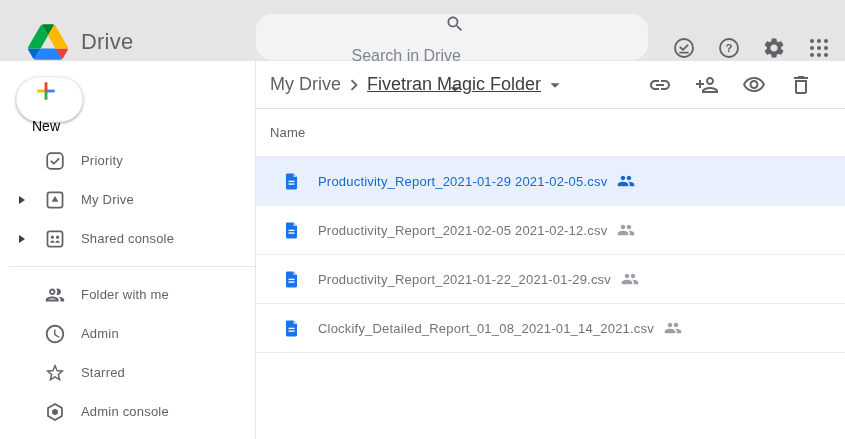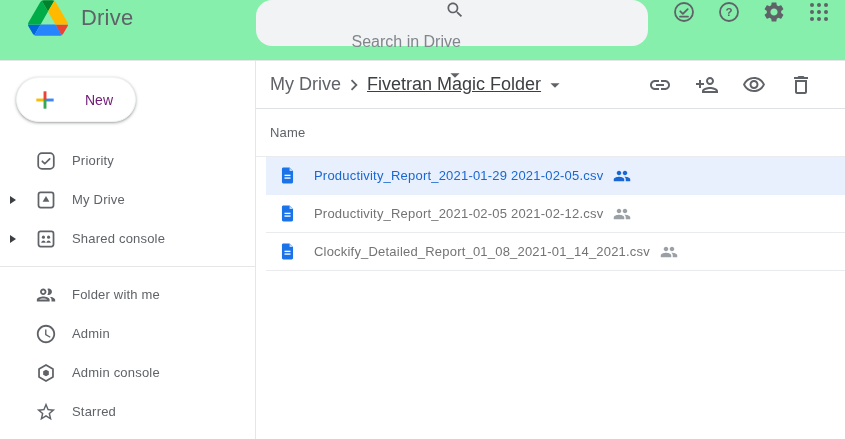--- a/index.html
+++ b/index.html
@@ -4,57 +4,57 @@
 <style>
   * { box-sizing: border-box; margin: 0; padding: 0; }
   html,body { background:#fff; }
   body { font-family: "Liberation Sans", sans-serif; }
   .screen { position:relative; width:845px; height:439px; background:#fff; overflow:hidden; }
 
   .icn { display:inline-flex; align-items:center; justify-content:center; }
   .icn svg { display:block; }
 
   
-  .topbar { height:61px; display:flex; align-items:flex-start; border-bottom:1px solid #e4e6e8; background:#86efac; }
+  .topbar { height:61px; display:flex; align-items:flex-end; border-bottom:1px solid #e4e6e8; background:#e5e5e5; }
   .logo-area { width:256px; flex:0 0 256px; display:flex; align-items:center; padding-left:28px; gap:13px; }
   .logo-text { font-size:22px; color:#5f6368; letter-spacing:.2px; }
   .searchbox { width:392px; height:46px; background:#f1f3f4; border-radius:16px; display:flex; align-items:center; padding:0 10px 0 16px; gap:13px; color:#5f6368;flex-direction:column; }
   .searchbox input { flex:1; border:none; outline:none; background:transparent; font-size:16px; color:#3c4043; font-family:"Liberation Sans",sans-serif; }
   .searchbox input::placeholder { color:#80868b; }
   .topbar-actions { margin-left:auto; display:flex; gap:21px; padding-right:14px; color:#5f6368; }
   .tb-btn { width:24px; height:24px; cursor:pointer; }
 
   
   .main { display:flex; height:378px; }
 
   
   .sidebar { width:256px; flex:0 0 256px; border-right:1px solid #e4e6e8; padding-top:16px; background:#fff; }
-  .new-btn { margin-left:16px; height:45px; border-radius:24px; display:inline-flex; align-items:center; gap:27px; padding:0 22px 0 15px; background:#fff; border:1px solid #f1f3f4; box-shadow:0 1px 2px 0 rgba(60,64,67,.30), 0 1px 3px 1px rgba(60,64,67,.15); font-size:14px; color:#701a75; cursor:pointer; }
-  .nav { margin-top:19px; }
+  .new-btn { margin-left:16px; height:45px; border-radius:24px; display:inline-flex; align-items:center; gap:14px; padding:0 22px 0 15px; background:#fff; border:1px solid #f1f3f4; box-shadow:0 1px 2px 0 rgba(60,64,67,.30), 0 1px 3px 1px rgba(60,64,67,.15); font-size:14px; color:#000000; cursor:pointer;flex-direction:column; }
+  .nav { margin-top:19px;margin-left:9px; }
   .nav-item { height:39px; display:flex; align-items:center; cursor:pointer; color:#5f6368; }
   .nav-expander { width:26px; display:flex; justify-content:center; align-items:center; }
   .tri { width:0; height:0; border-top:4px solid transparent; border-bottom:4px solid transparent; border-left:6px solid #3c4043; }
   .nav-icon { width:24px; height:24px; margin-left:8px; color:#5f6368; }
   .nav-label { margin-left:14px; font-size:13px; letter-spacing:.2px; }
   .sb-divider { border-top:1px solid #e4e6e8; margin:8px 0; }
 
   
   .content { flex:1; display:flex; flex-direction:column; overflow:hidden; }
   .crumbbar { height:48px; flex:0 0 48px; display:flex; align-items:center; padding:0 32px 0 14px; border-bottom:1px solid #dfe1e5; }
   .crumb-root { font-size:18px; color:#5f6368; cursor:pointer; }
   .crumb-sep { margin:0 2px; color:#5f6368; }
   .crumb-cur { font-size:18px; color:#3c4043; cursor:pointer;text-decoration:underline; }
   .crumb-caret { margin-left:3px; color:#5f6368; cursor:pointer; }
   .toolbar { margin-left:auto; display:flex; gap:23px; color:#5f6368; }
   .tbar-btn { width:24px; height:24px; cursor:pointer; }
 
   .listhead { height:48px; flex:0 0 48px; display:flex; align-items:center; padding-left:14px; font-size:13px; color:#5f6368; border-bottom:1px solid #e9ebee; letter-spacing:.2px; }
 
   .rows { flex:1; }
-  .file-row { height:38px; display:flex; align-items:center; padding-left:12px; border-bottom:1px solid #e9ebee; cursor:pointer; background:#fff;margin-left:10px; }
+  .file-row { height:49px; display:flex; align-items:center; padding-left:26px; border-bottom:1px solid #e9ebee; cursor:pointer; background:#fff; }
   .file-row .fname { margin-left:17px; font-size:13px; color:#737373; letter-spacing:.2px; white-space:nowrap; }
   .file-row .shared-icn { margin-left:10px; color:#9aa0a6; width:18px; height:18px; }
   .file-row.selected { background:#e8f0fe; border-bottom-color:#e8f0fe; }
   .file-row.selected .fname { color:#1967d2; }
   .file-row.selected .shared-icn { color:#1967d2; }
 </style>
 </head>
 <body>
 
 <div class="screen">
@@ -196,35 +196,35 @@
             <span class="icn nav-icon">
               <svg viewBox="0 0 24 24" width="22" height="22" fill="currentColor">
                 <path d="M11.99 2C6.47 2 2 6.48 2 12s4.47 10 9.99 10C17.52 22 22 17.52 22 12S17.52 2 11.99 2zM12 20c-4.42 0-8-3.58-8-8s3.58-8 8-8 8 3.58 8 8-3.58 8-8 8zm.5-13H11v6l5.25 3.15.75-1.23-4.5-2.67z"></path>
               </svg>
             </span>
             <span class="nav-label">Admin</span>
           </div>
           <div class="nav-item">
             <span class="nav-expander"></span>
             <span class="icn nav-icon">
+              <svg viewBox="0 0 24 24" width="22" height="22" fill="currentColor">
+                <path d="M22 9.24l-7.19-.62L12 2 9.19 8.63 2 9.24l5.46 4.73L5.82 21 12 17.27 18.18 21l-1.63-7.03L22 9.24zM12 15.4l-3.76 2.27 1-4.28-3.32-2.88 4.38-.38L12 6.1l1.71 4.04 4.38.38-3.32 2.88 1 4.28L12 15.4z"></path>
+              </svg>
+            </span>
+            <span class="nav-label">Starred</span>
+          </div>
+          <div class="nav-item">
+            <span class="nav-expander"></span>
+            <span class="icn nav-icon">
               <svg viewBox="0 0 24 24" width="22" height="22">
                 <path d="M12 3.2l7.6 4.4v8.8L12 20.8l-7.6-4.4V7.6z" fill="none" stroke="currentColor" stroke-width="1.9" stroke-linejoin="round"></path>
                 <path d="M12 8.4l3.1 1.8v3.6L12 15.6l-3.1-1.8v-3.6z" fill="currentColor"></path>
               </svg>
             </span>
             <span class="nav-label">Admin console</span>
-          </div>
-          <div class="nav-item">
-            <span class="nav-expander"></span>
-            <span class="icn nav-icon">
-              <svg viewBox="0 0 24 24" width="22" height="22" fill="currentColor">
-                <path d="M22 9.24l-7.19-.62L12 2 9.19 8.63 2 9.24l5.46 4.73L5.82 21 12 17.27 18.18 21l-1.63-7.03L22 9.24zM12 15.4l-3.76 2.27 1-4.28-3.32-2.88 4.38-.38L12 6.1l1.71 4.04 4.38.38-3.32 2.88 1 4.28L12 15.4z"></path>
-              </svg>
-            </span>
-            <span class="nav-label">Starred</span>
           </div>
         </div>
     </div>
 
     <div class="content">
       <div class="crumbbar">
         <span class="crumb-root">My Drive</span>
         <span class="icn crumb-sep">
             <svg viewBox="0 0 24 24" width="22" height="22" fill="currentColor">
               <path d="M10 6L8.59 7.41 13.17 12l-4.58 4.59L10 18l6-6z"></path>
@@ -307,20 +307,36 @@
           </div>
           <div class="file-row">
             <span class="icn">
               <svg viewBox="0 0 24 24" width="19" height="19">
                 <path d="M14.6 2H6.8C5.8 2 5 2.8 5 3.8v16.4c0 1 .8 1.8 1.8 1.8h10.4c1 0 1.8-.8 1.8-1.8V6.4L14.6 2z" fill="#1a73e8"></path>
                 <path d="M14.6 2v4.4H19L14.6 2z" fill="#bcd6f5"></path>
                 <rect x="8.2" y="11" width="7.6" height="1.7" fill="#fff"></rect>
                 <rect x="8.2" y="14.4" width="7.6" height="1.7" fill="#fff"></rect>
               </svg>
             </span>
+            <span class="fname">Productivity_Report_2021-01-22_2021-01-29.csv</span>
+            <span class="icn shared-icn">
+              <svg viewBox="0 0 24 24" width="18" height="18" fill="currentColor">
+                <path d="M16 11c1.66 0 2.99-1.34 2.99-3S17.66 5 16 5c-1.66 0-3 1.34-3 3s1.34 3 3 3zm-8 0c1.66 0 2.99-1.34 2.99-3S9.66 5 8 5C6.34 5 5 6.34 5 8s1.34 3 3 3zm0 2c-2.33 0-7 1.17-7 3.5V19h14v-2.5c0-2.33-4.67-3.5-7-3.5zm8 0c-.29 0-.62.02-.97.05 1.16.84 1.97 1.97 1.97 3.45V19h6v-2.5c0-2.33-4.67-3.5-7-3.5z"></path>
+              </svg>
+            </span>
+          </div>
+          <div class="file-row">
+            <span class="icn">
+              <svg viewBox="0 0 24 24" width="19" height="19">
+                <path d="M14.6 2H6.8C5.8 2 5 2.8 5 3.8v16.4c0 1 .8 1.8 1.8 1.8h10.4c1 0 1.8-.8 1.8-1.8V6.4L14.6 2z" fill="#1a73e8"></path>
+                <path d="M14.6 2v4.4H19L14.6 2z" fill="#bcd6f5"></path>
+                <rect x="8.2" y="11" width="7.6" height="1.7" fill="#fff"></rect>
+                <rect x="8.2" y="14.4" width="7.6" height="1.7" fill="#fff"></rect>
+              </svg>
+            </span>
             <span class="fname">Clockify_Detailed_Report_01_08_2021-01_14_2021.csv</span>
             <span class="icn shared-icn">
               <svg viewBox="0 0 24 24" width="18" height="18" fill="currentColor">
                 <path d="M16 11c1.66 0 2.99-1.34 2.99-3S17.66 5 16 5c-1.66 0-3 1.34-3 3s1.34 3 3 3zm-8 0c1.66 0 2.99-1.34 2.99-3S9.66 5 8 5C6.34 5 5 6.34 5 8s1.34 3 3 3zm0 2c-2.33 0-7 1.17-7 3.5V19h14v-2.5c0-2.33-4.67-3.5-7-3.5zm8 0c-.29 0-.62.02-.97.05 1.16.84 1.97 1.97 1.97 3.45V19h6v-2.5c0-2.33-4.67-3.5-7-3.5z"></path>
               </svg>
             </span>
           </div>
         </div>
     </div>
 

